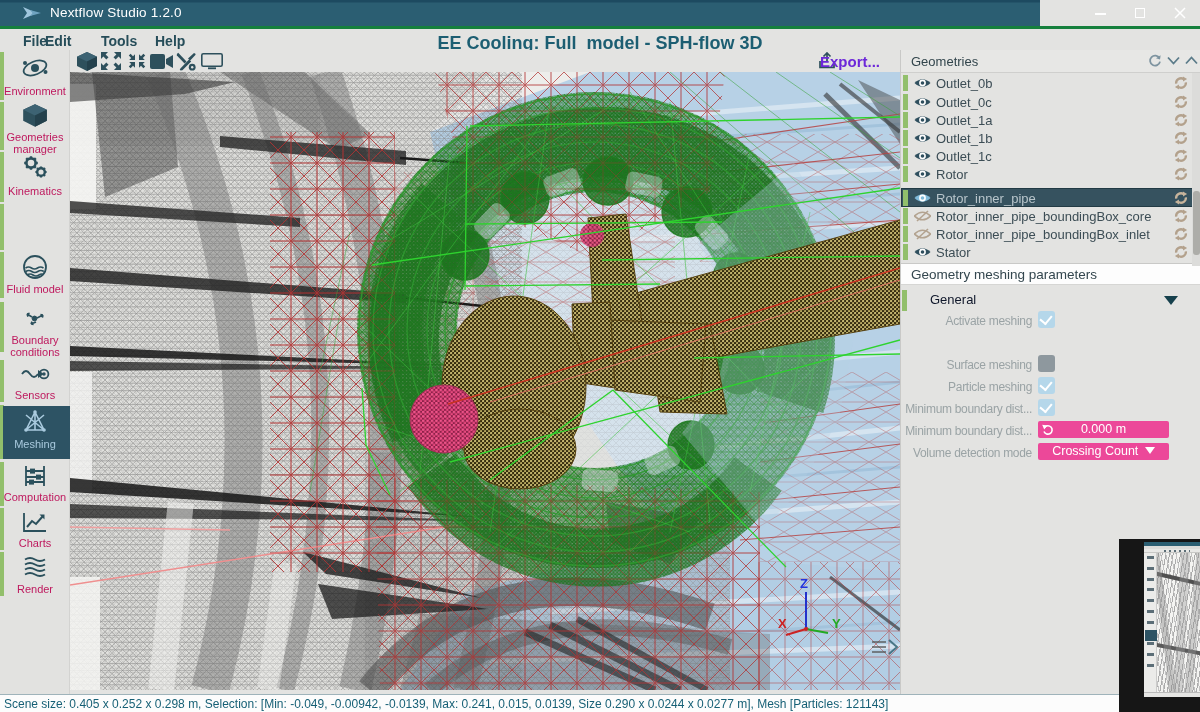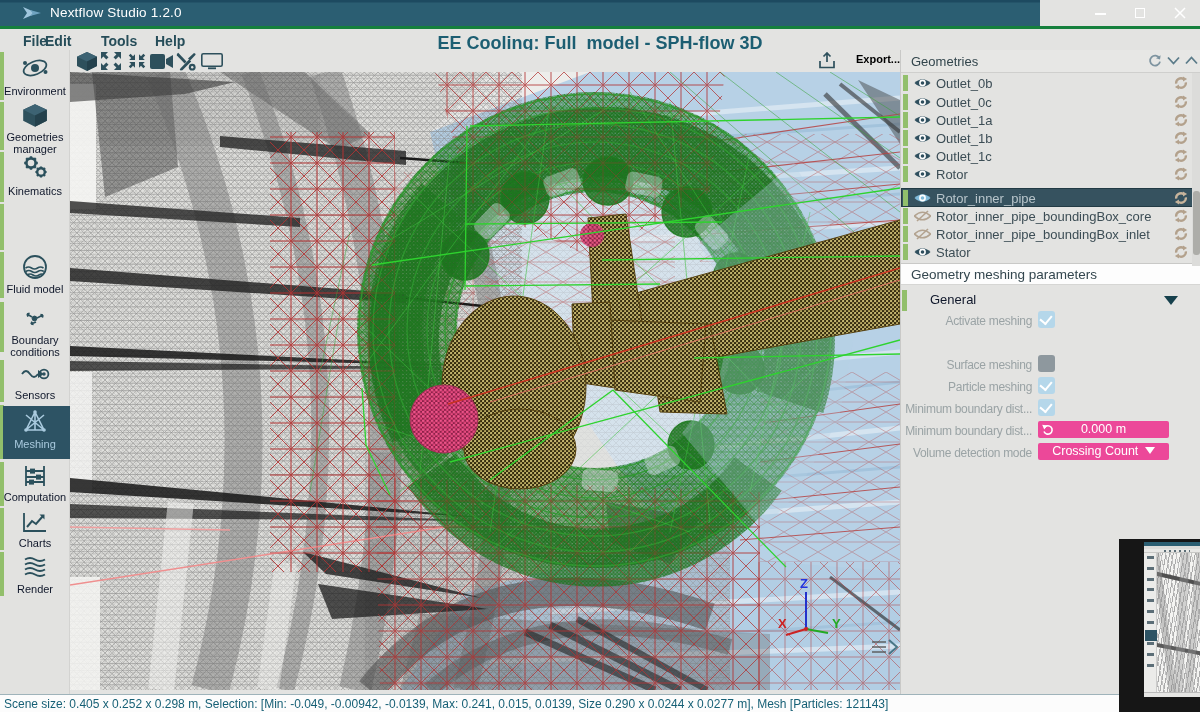--- a/index.html
+++ b/index.html
@@ -10,21 +10,21 @@
 #titlebar .t{position:absolute;left:50px;top:5px;font-size:13.5px;letter-spacing:.2px}
 .winbtn{position:absolute;top:0;width:40px;height:26px;color:#fff}
 
 #menubar{left:0;top:26px;width:1200px;height:24px;background:#e3e3e1;border-top:3px solid #15803d}
 .menuitem{position:absolute;top:4px;font-size:14px;font-weight:700;color:#264d59}
 #ctitle{position:absolute;top:4px;left:0;width:1200px;text-align:center;font-size:18px;font-weight:700;color:#1c5e72}
 
 #toolbar{left:70px;top:50px;width:830px;height:22px;background:#e3e3e1}
 
 #sidebar{left:0;top:50px;width:70px;height:644px;background:#e2e2e0;border-right:1px solid #d3d3d1}
-.sbitem{position:absolute;left:0;width:70px;text-align:center;color:#0f172a}
+.sbitem{position:absolute;left:0;width:70px;text-align:center;color:#be185d}
 .sbitem .lbl{font-size:11px;line-height:11.5px;margin-top:1px}
 .sbbar{position:absolute;left:0;width:4px;background:#92bf6b}
 .sbsel{position:absolute;left:3px;width:67px;background:#2d5364}
 
 #rpanel{left:900px;top:50px;width:300px;height:644px;background:#e3e3e1;border-left:1px solid #c9c9c7;overflow:hidden}
 #rphead{position:absolute;left:0;top:0;width:300px;height:23px;background:#e7e7e5;border-bottom:1px solid #cfcfcd}
 #rphead .t{position:absolute;left:10px;top:4px;font-size:13px;color:#32454c}
 .grow{position:absolute;left:1px;width:291px;height:18px}
 .grow .bar{position:absolute;left:1px;top:1px;width:5px;height:16px;background:#92bf6b}
 .grow .txt{position:absolute;left:34px;top:2px;font-size:13px;color:#3c4d55}
@@ -356,21 +356,21 @@
       <circle cx="16.2" cy="15.2" r="1.2" fill="#e3e3e1"></circle>
     </svg>
   <svg style="position:absolute;left:131px;top:3px" width="22" height="17" viewBox="0 0 22 17">
       <rect x="0.8" y="0.8" width="20.4" height="12.4" rx="1.5" fill="none" stroke="#2e505c" stroke-width="1.6"></rect>
       <rect x="7" y="14.4" width="8" height="1.8" fill="#2e505c"></rect>
     </svg>
   <svg style="position:absolute;left:748px;top:2px" width="18" height="18" viewBox="0 0 18 18">
       <path d="M9 1 L9 10 M5.5 4.5 L9 1 L12.5 4.5" fill="none" stroke="#2e505c" stroke-width="1.7"></path>
       <path d="M2 9 L2 15.5 L16 15.5 L16 9" fill="none" stroke="#2e505c" stroke-width="1.7"></path>
     </svg>
-  <div style="position:absolute;right:0;top:3px;font-size:11px;font-weight:700;color:#000000">Export...</div>
+  <div style="position:absolute;right:20px;top:3px;font-size:15px;font-weight:700;color:#6d28d9">Export...</div>
 </div>
 <div class="abs" id="sidebar">
   <div class="sbbar" style="top:2px;height:48px"></div>
   <div class="sbbar" style="top:52px;height:48px"></div>
   <div class="sbbar" style="top:102px;height:50px"></div>
   <div class="sbbar" style="top:154px;height:46px"></div>
   <div class="sbbar" style="top:202px;height:46px"></div>
   <div class="sbbar" style="top:252px;height:50px"></div>
   <div class="sbbar" style="top:310px;height:42px"></div>
   <div class="sbbar" style="top:355px;height:54px"></div>

